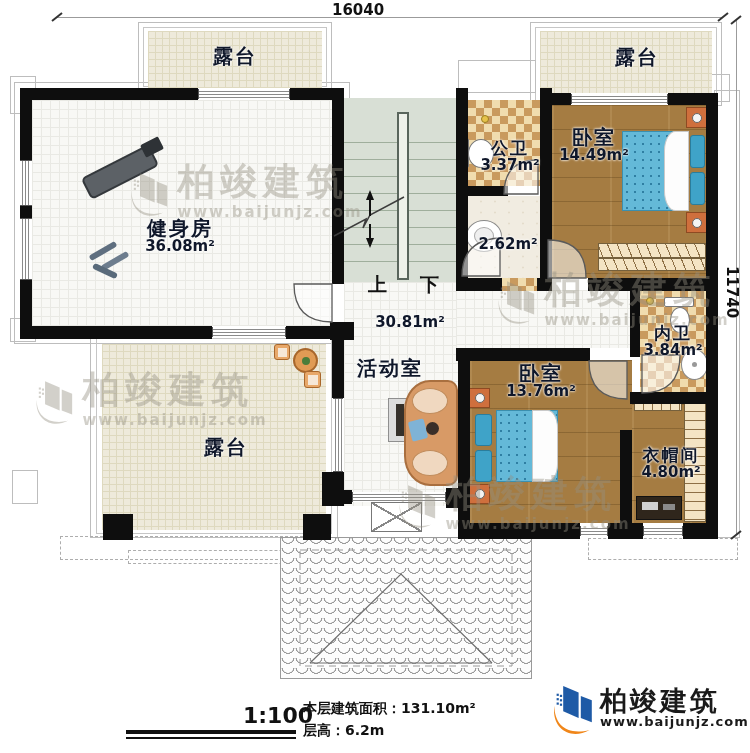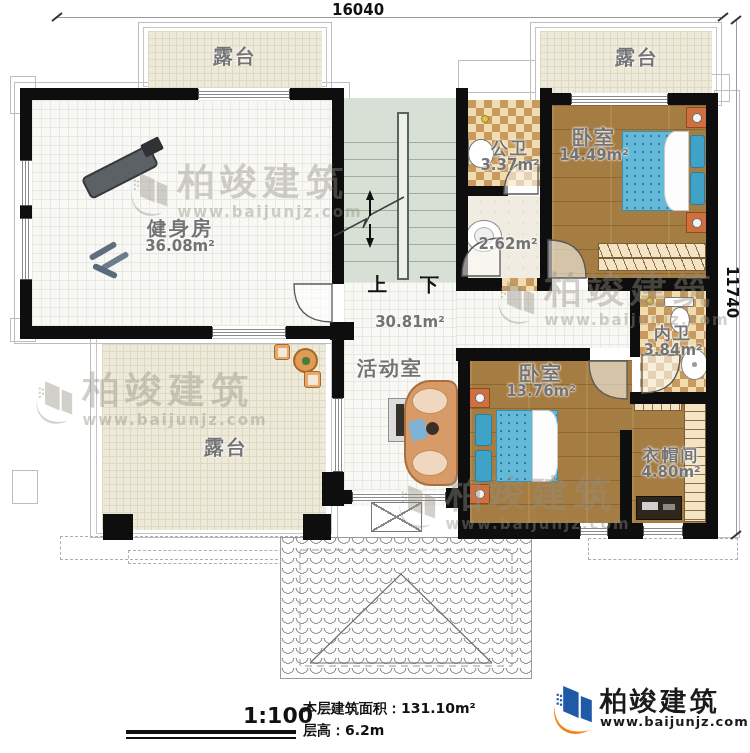--- a/index.html
+++ b/index.html
@@ -19,21 +19,21 @@
   .w{position:absolute;background:#0e0e0e;z-index:3;}
   .winh{position:absolute;background:linear-gradient(180deg,#fff 0 2px,#8a8a8a 2px 3px,#fff 3px 5px,#8a8a8a 5px 6px,#fff 6px 8px,#8a8a8a 8px 9px,#fff 9px);z-index:4;border-left:1px solid #555;border-right:1px solid #555;}
   .winv{position:absolute;background:linear-gradient(90deg,#fff 0 2px,#8a8a8a 2px 3px,#fff 3px 5px,#8a8a8a 5px 6px,#fff 6px 8px,#8a8a8a 8px 9px,#fff 9px);z-index:4;border-top:1px solid #555;border-bottom:1px solid #555;}
   
   .eave{position:absolute;border:1px solid #bdbdbd;z-index:1;}
   .eave2{position:absolute;border:1px solid #c6c6c6;z-index:1;}
   .dash{position:absolute;border:1px dashed #adadad;z-index:1;}
   .roof{position:absolute;background-color:#fdfdfd;border:1px solid #9a9a9a;background-image:radial-gradient(9px 8px at 50% 0%,transparent 5.2px,#9b9b9b 5.4px,#9b9b9b 6.4px,transparent 6.6px);background-size:14px 10px;z-index:1;}
   .xbox{position:absolute;background:#fff;border:1px solid #777;z-index:3;background-image:linear-gradient(to top right,transparent calc(50% - 1px),#888 calc(50% - 1px),#888 calc(50% + 1px),transparent calc(50% + 1px)),linear-gradient(to bottom right,transparent calc(50% - 1px),#888 calc(50% - 1px),#888 calc(50% + 1px),transparent calc(50% + 1px));}
   
-  .lab{position:absolute;z-index:7;text-align:center;transform:translateX(-50%);color:#737373;text-shadow:0 0 2px #fff,0 0 3px #fff;white-space:nowrap;line-height:1.05;}
+  .lab{position:absolute;z-index:7;text-align:center;transform:translateX(-50%);color:#0f172a;text-shadow:0 0 2px #fff,0 0 3px #fff;white-space:nowrap;line-height:1.05;}
   .lab .rn{display:block;font-weight:bold;font-size:20px;letter-spacing:2px;}
   .lab .ra{display:block;font-weight:bold;font-size:15px;}
   .lab.small .rn{font-size:17px;}
   .updown{position:absolute;z-index:7;font-weight:bold;font-size:19px;color:#111;}
   .dim{position:absolute;z-index:7;font-weight:bold;font-size:15px;color:#111;}
   .dimline{position:absolute;background:#9b9b9b;z-index:2;}
   
   .f{position:absolute;z-index:2;}
   .dots{background-image:radial-gradient(#2f7fa3 1px,transparent 1.2px);background-size:8px 8px;}
   .nstand{position:absolute;background:#cf6f3d;border:1px solid #8e4a22;z-index:2;}

